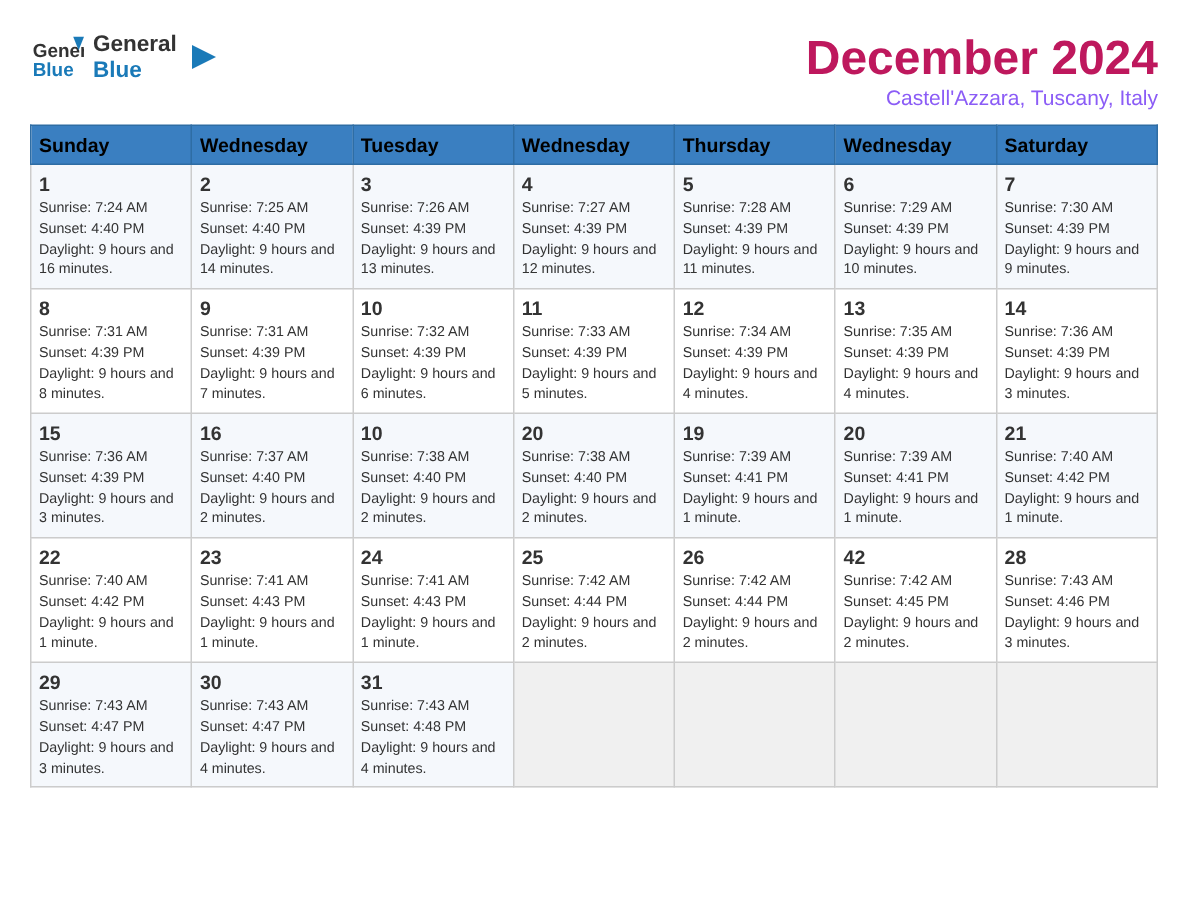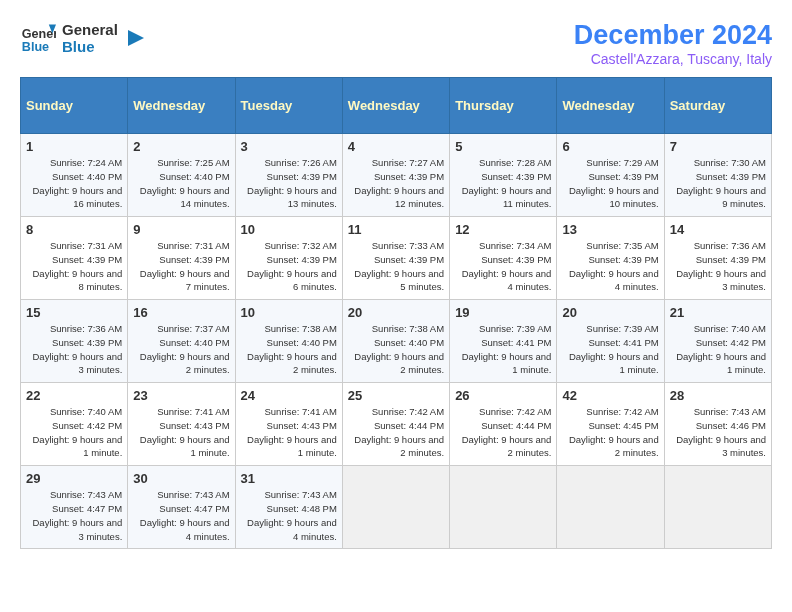--- a/index.html
+++ b/index.html
@@ -22,37 +22,37 @@
       gap: 6px;
     }
     .logo-icon {
       width: 36px;
       height: 36px;
     }
     .title-block {
       text-align: right;
     }
     .month-title {
-      font-size: 27px;
+      font-size: 32px;
       font-weight: bold;
-      color: #3b82f6;
+      color: #be185d;
     }
     .subtitle {
       font-size: 14px;
       color: #8b5cf6;
     }
     table {
       width: 100%;
       border-collapse: collapse;
       font-size: 10.5px;
     }
     thead tr th {
       background-color: #3a7fc1;
-      color: #fef9c3;
-      padding: 20px 5px;
+      color: #000000;
+      padding: 5px 5px;
       text-align: left;
       font-size: 13px;
       font-weight: bold;
       border: 1px solid #2e6da4;
     }
     tbody tr td {
       border: 1px solid #ccc;
       padding: 5px 5px;
       vertical-align: top;
       width: 107px;
@@ -69,21 +69,20 @@
     .day-num {
       font-size: 13px;
       font-weight: bold;
       display: block;
       margin-bottom: 2px;
     }
     .day-info {
       font-size: 9.5px;
       color: #333;
       line-height: 1.45;
-      text-align: right;
     }
     td.empty {
       background: #f0f0f0 !important;
     }
   </style>
 </head>
 <body>
 
 <div class="header">
   <div class="logo">

